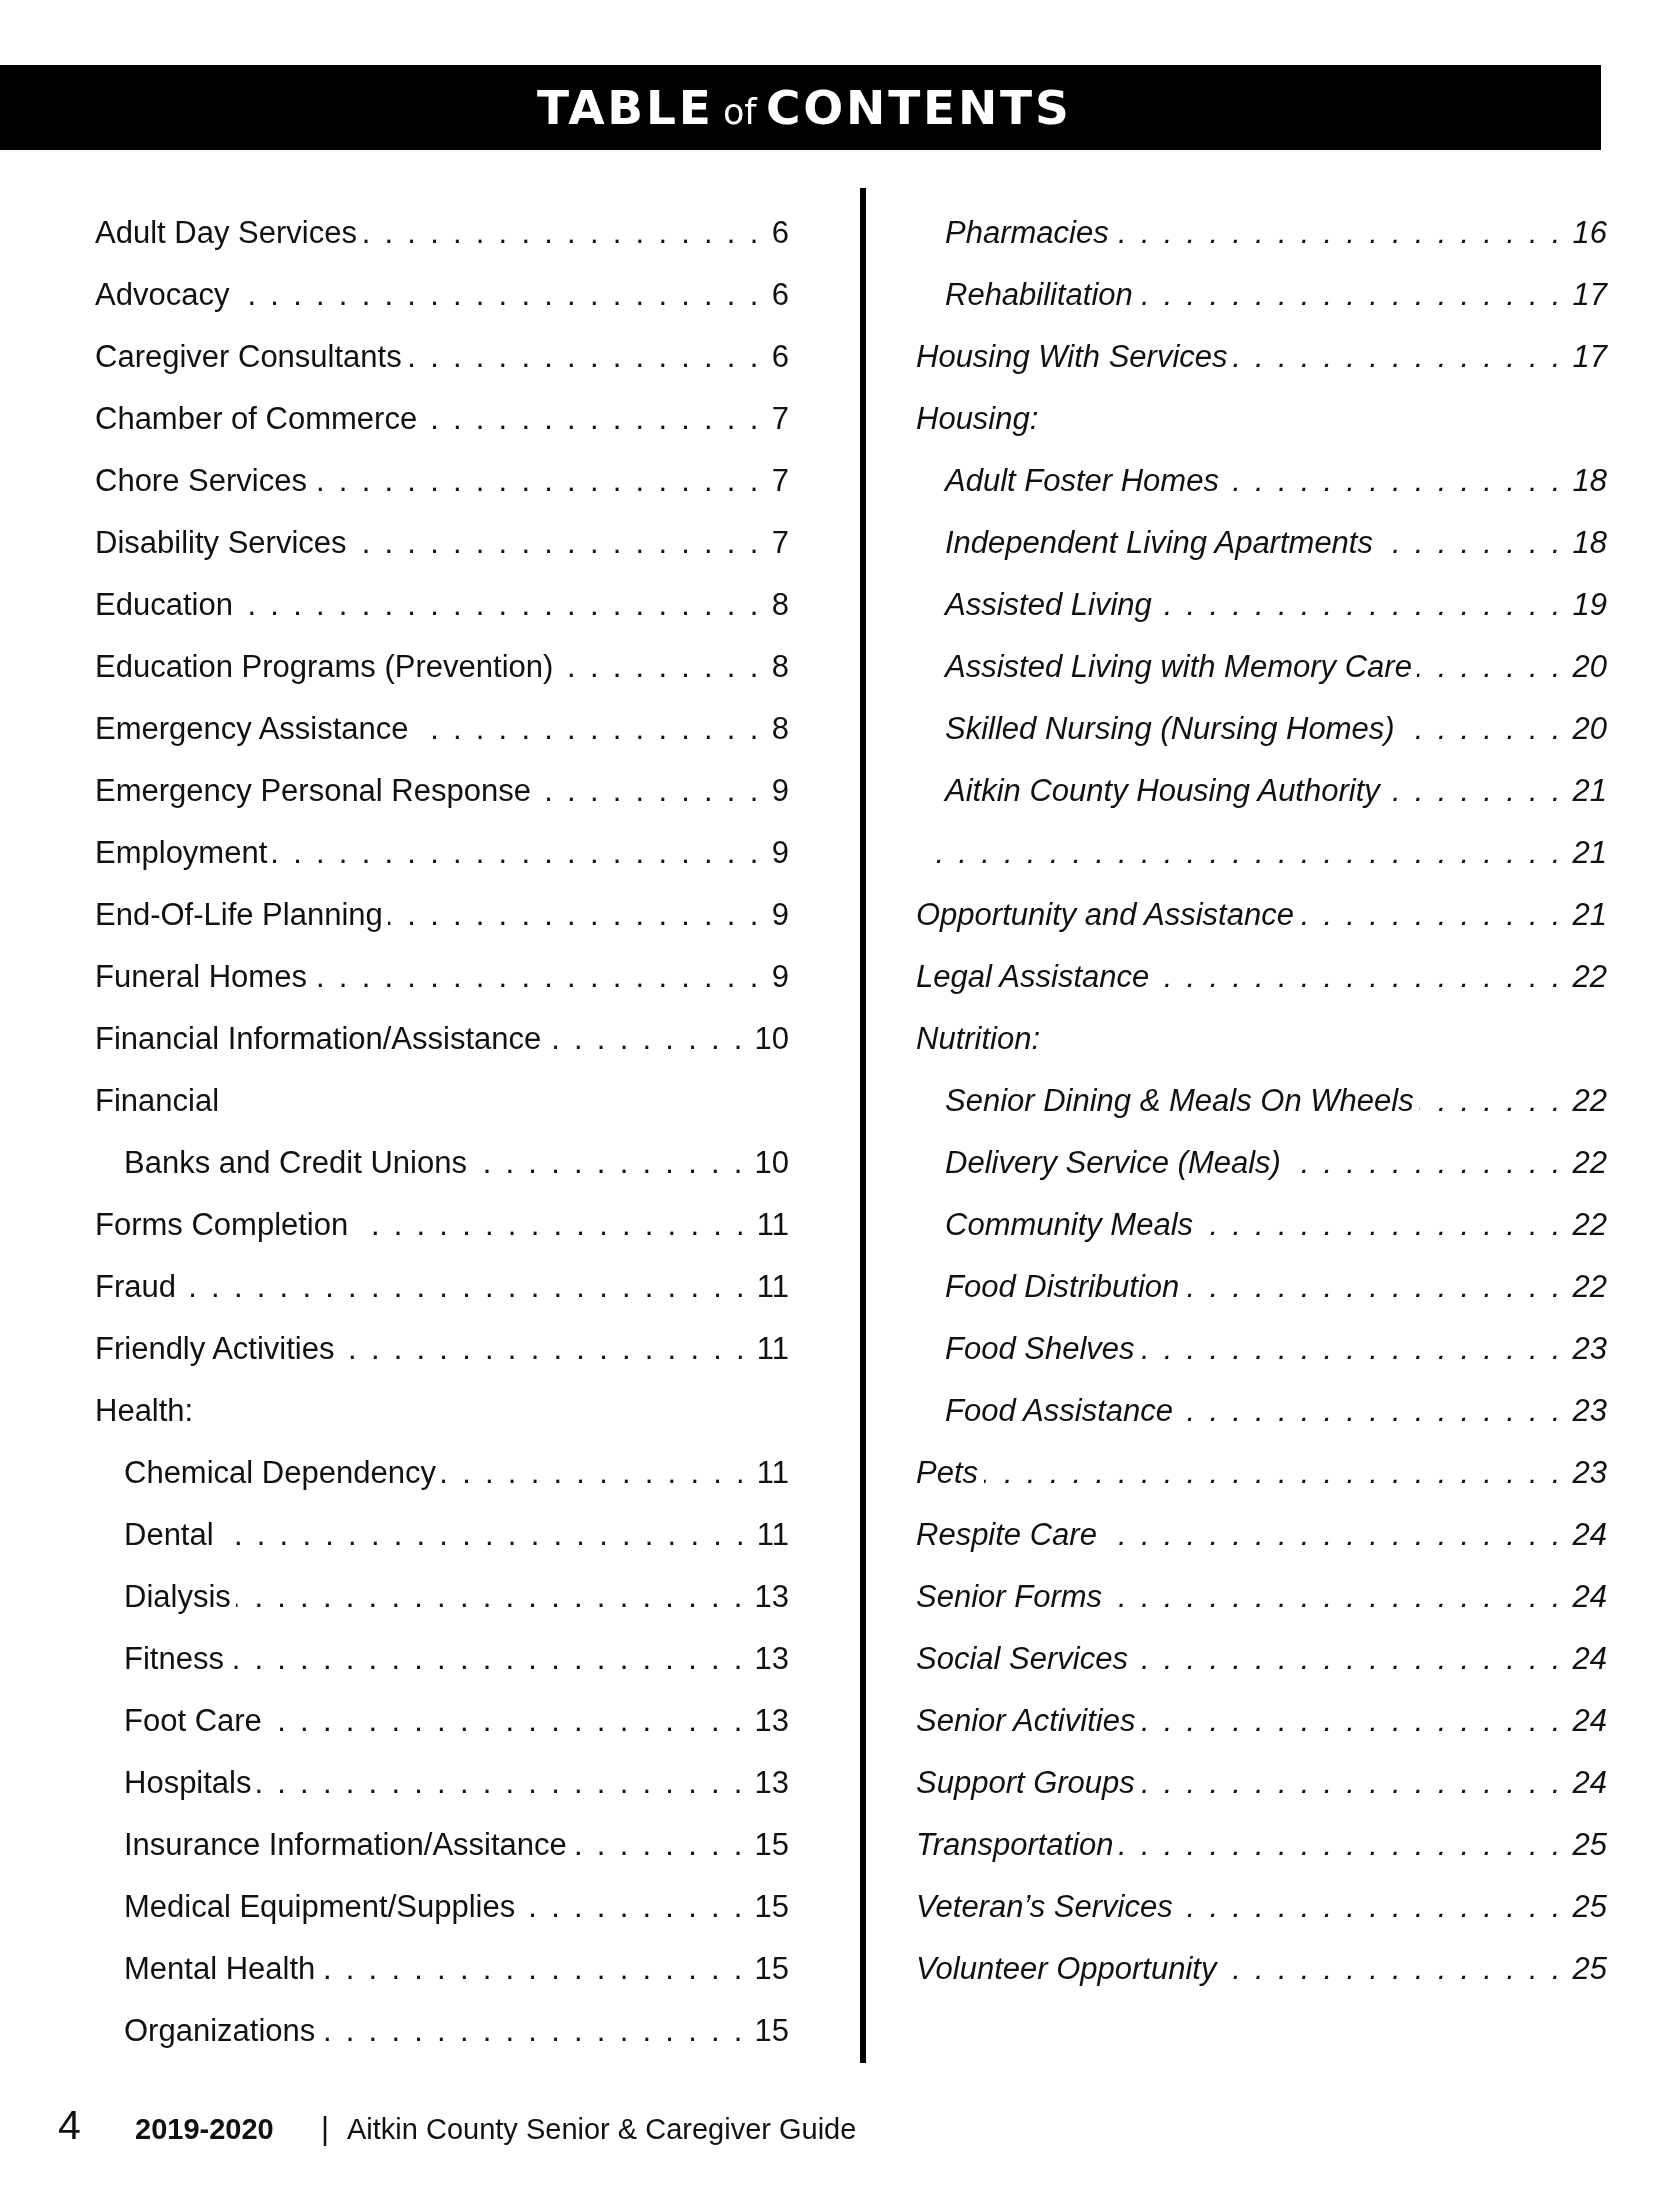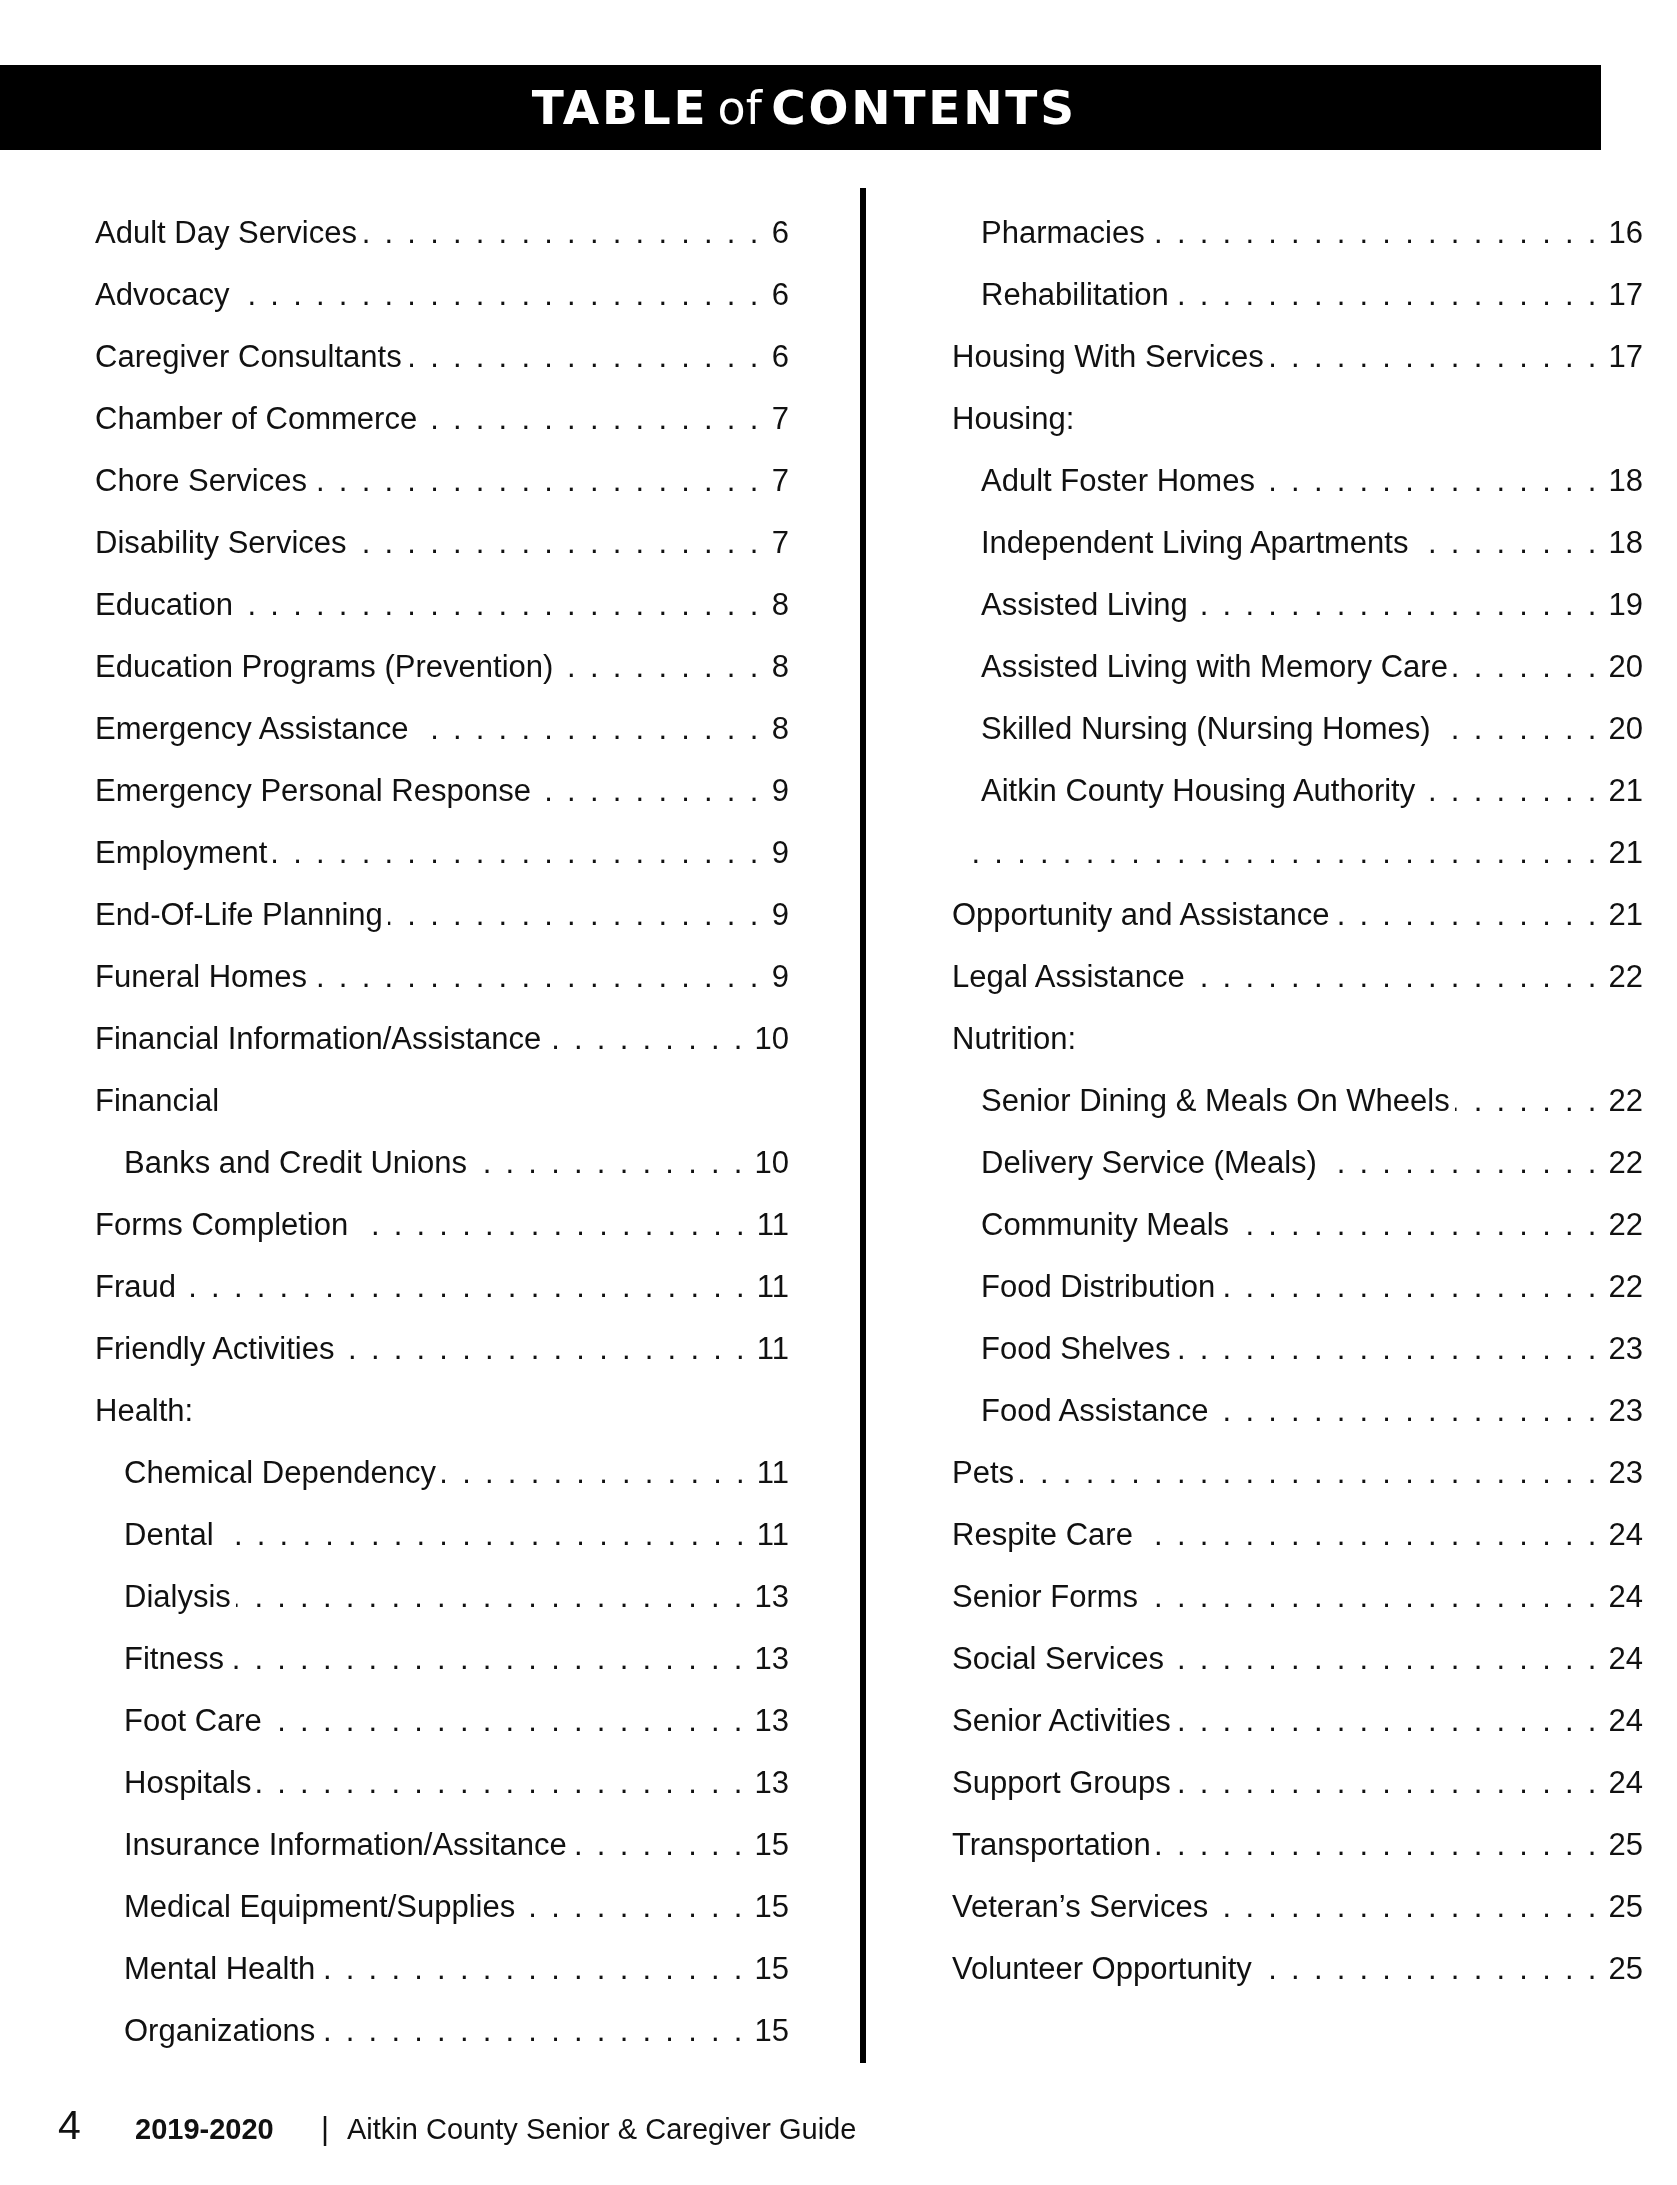--- a/index.html
+++ b/index.html
@@ -6,25 +6,25 @@
   body {
     width: 1677px; height: 2185px; position: relative; overflow: hidden;
     font-family: "Liberation Sans", "DejaVu Sans", sans-serif; color: #111;
   }
   .header-bar {
     position: absolute; left: 0; top: 65px; width: 1601px; height: 85px;
     background: #000; display: flex; align-items: center; justify-content: center;
   }
   .header-title { color: #fff; display: flex; align-items: baseline; gap: 9.3px; padding-left: 7.5px; }
   .header-title .big { font-family: "DejaVu Sans", sans-serif; font-weight: bold; font-size: 47px; letter-spacing: 2.8px; text-align: right; }
-  .header-title .small { font-family: "DejaVu Sans", sans-serif; font-weight: normal; font-size: 46px; letter-spacing: 0; }
+  .header-title .small { font-family: "DejaVu Sans", sans-serif; font-weight: normal; font-size: 35px; letter-spacing: 0; }
 
   .column { position: absolute; top: 186px; }
   .col-left { left: 95px; width: 694px; }
-  .col-right { left: 952px; width: 691px; }
+  .col-right { left: 916px; width: 691px; font-style: italic; }
 
   .divider {
     position: absolute; left: 860px; top: 188px; width: 5.6px; height: 1875px; background: #000;
   }
 
   .toc-row {
     height: 62px; display: flex; align-items: flex-end;
     font-size: 31px; line-height: 1; white-space: nowrap;
   }
   .toc-row.indent { padding-left: 29px; }

